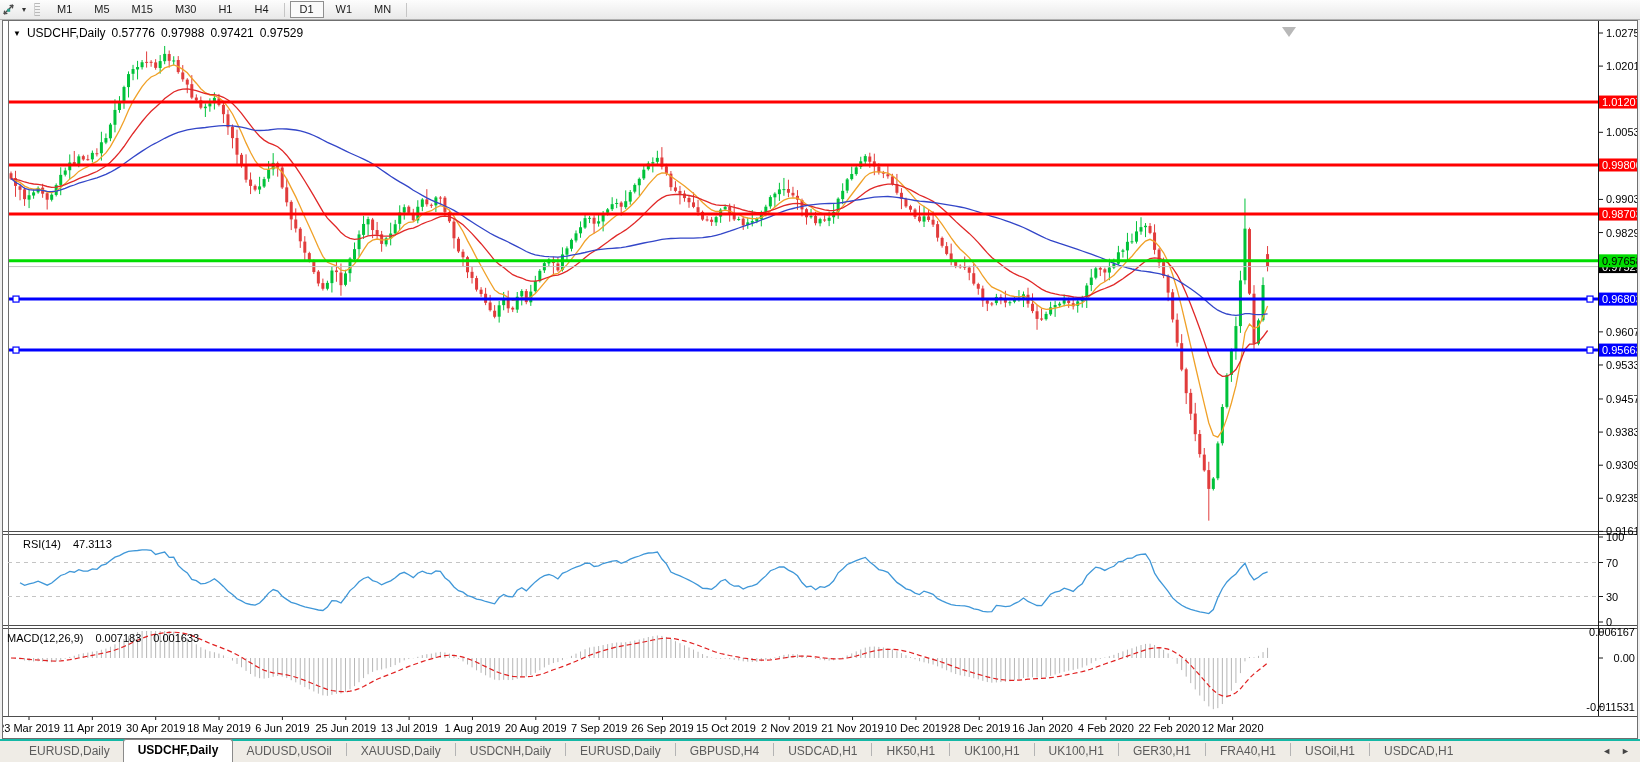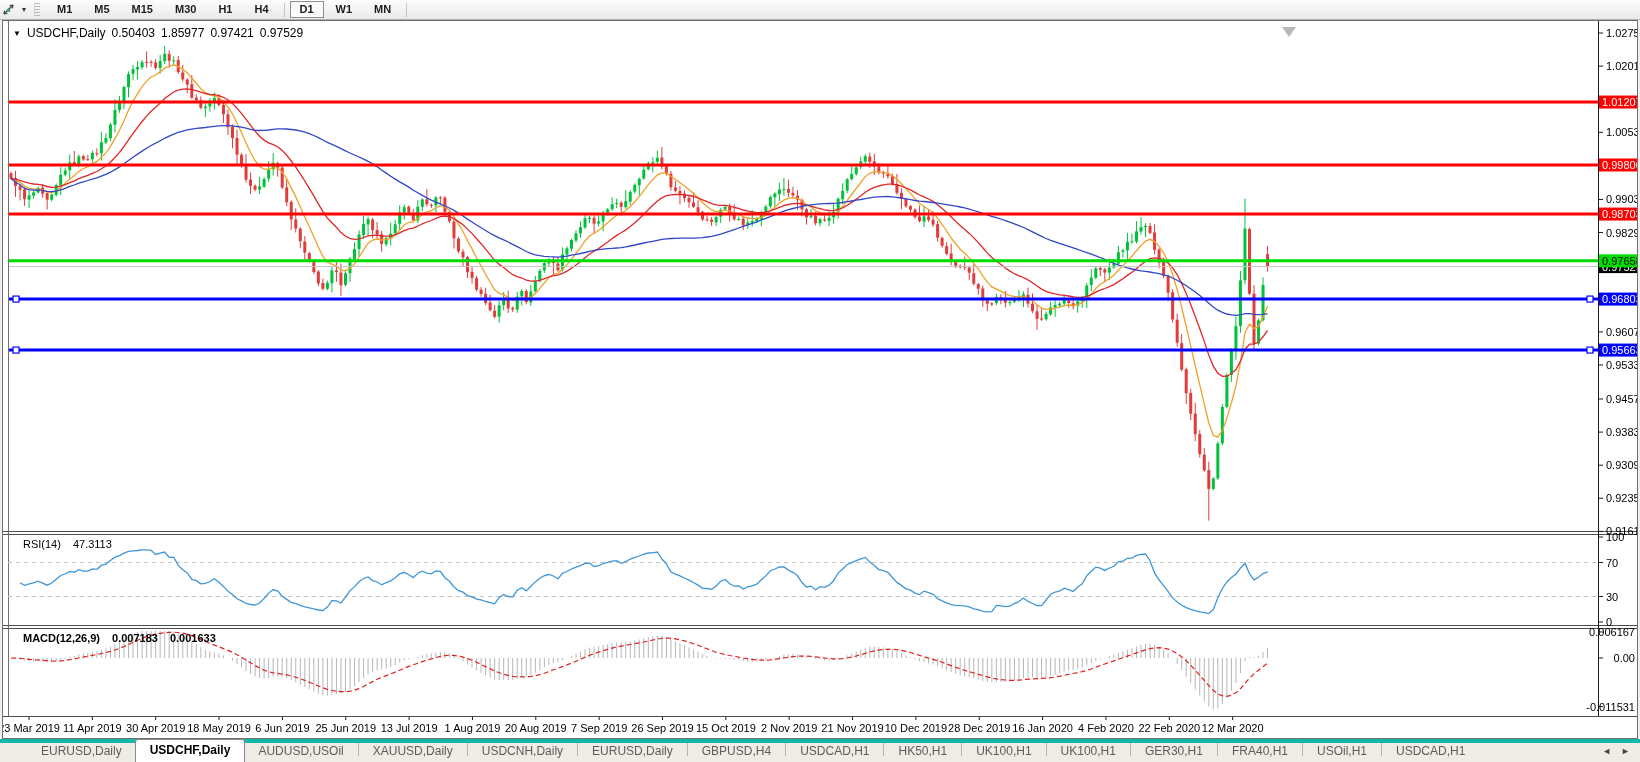--- a/index.html
+++ b/index.html
@@ -21,21 +21,21 @@
   
   #chartwin{position:absolute;left:2px;top:20px;width:1634px;height:717px;background:#ffffff;
             border:1px solid #6f6f6f;}
   #chartsvg{position:absolute;left:0;top:0;}
   svg{font-family:"Liberation Sans", sans-serif;}
   #chart-title{position:absolute;left:10px;top:5px;font-size:12px;color:#000;display:flex;gap:6px;align-items:center;}
   #chart-title .tri{font-size:8px;}
   .pane-label{position:absolute;font-size:11px;color:#000;display:flex;gap:12px;}
   
   #tabbar{position:absolute;left:0;top:739px;width:1640px;height:23px;background:#efece6;
-          border-top:4px solid #14b8a6;display:flex;align-items:flex-end;padding-left:28px;box-sizing:border-box;}
+          border-top:2px solid #14b8a6;display:flex;align-items:flex-end;padding-left:16px;box-sizing:border-box;}
   .tab{font-size:12px;color:#5c5c5c;padding:3px 13px 4px 13px;cursor:default;white-space:nowrap;}
   .tab.active{background:#ffffff;color:#000;font-weight:700;border:1px solid #8a8a8a;border-bottom:none;
               border-radius:3px 3px 0 0;padding:3px 14px 5px 14px;margin-bottom:0;}
   .tab-divider{width:1px;height:13px;background:#b4b4b4;margin:0 1px 6px 1px;}
   #tab-arrows{position:absolute;right:10px;bottom:6px;font-size:9px;color:#444;display:flex;gap:10px;}
   #tab-arrows span{cursor:default;}
 </style>
 </head>
 <body>
 
@@ -45,21 +45,21 @@
     <div class="tool-icon">
       <svg width="16" height="14" viewBox="0 0 16 14">
         <path d="M3 11 L12 2" stroke="#4a4a4a" stroke-width="1.4" fill="none"></path>
         <path d="M12 2 L8.6 2.6 M12 2 L11.4 5.4" stroke="#4a4a4a" stroke-width="1.2" fill="none"></path>
         <path d="M3 11 L6.4 10.4 M3 11 L3.6 7.6" stroke="#4a4a4a" stroke-width="1.2" fill="none"></path>
         <rect x="6.2" y="5.8" width="3" height="3" fill="#2f9d8a"></rect>
       </svg>
     </div>
     <div class="caret">▾</div>
     <div class="grip"></div>
-    <div id="tf-buttons" style="display:flex;align-items:center;font-weight:bold;">
+    <div id="tf-buttons" style="display:flex;align-items:center;">
         <div class="tf-btn">M1</div>
         <div class="tf-btn">M5</div>
         <div class="tf-btn">M15</div>
         <div class="tf-btn">M30</div>
         <div class="tf-btn">H1</div>
         <div class="tf-btn">H4</div>
         <div class="tb-divider"></div>
         <div class="tf-btn active">D1</div>
         <div class="tf-btn">W1</div>
         <div class="tf-btn">MN</div>
@@ -1048,30 +1048,30 @@
           <text x="1102.95" y="711" font-size="11" fill="#000" text-anchor="middle">4 Feb 2020</text>
           <line x1="1166.3" y1="696" x2="1166.3" y2="699" stroke="#1a1a1a" stroke-width="1"></line>
           <text x="1166.3" y="711" font-size="11" fill="#000" text-anchor="middle">22 Feb 2020</text>
           <line x1="1229.65" y1="696" x2="1229.65" y2="699" stroke="#1a1a1a" stroke-width="1"></line>
           <text x="1229.65" y="711" font-size="11" fill="#000" text-anchor="middle">12 Mar 2020</text>
         </g>
       </svg>
     <div id="chart-title">
       <span class="tri">▼</span>
       <span>USDCHF,Daily</span>
-      <span>0.50403</span>
-      <span>1.85977</span>
+      <span>0.57776</span>
+      <span>0.97988</span>
       <span>0.97421</span>
       <span>0.97529</span>
     </div>
     <div class="pane-label" style="left:20px;top:517px;">
       <span>RSI(14)</span>
         <span>47.3113</span>
     </div>
-    <div class="pane-label" style="left:20px;top:611px;font-weight:bold;">
+    <div class="pane-label" style="left:4px;top:611px;">
       <span>MACD(12,26,9)</span>
         <span>0.007183</span>
         <span>0.001633</span>
     </div>
   </div>
 
   <div id="tabbar">
     <div id="tabs-list" style="display:flex;align-items:flex-end;">
         <div class="tab">EURUSD,Daily</div>
         <div class="tab active">USDCHF,Daily</div>

